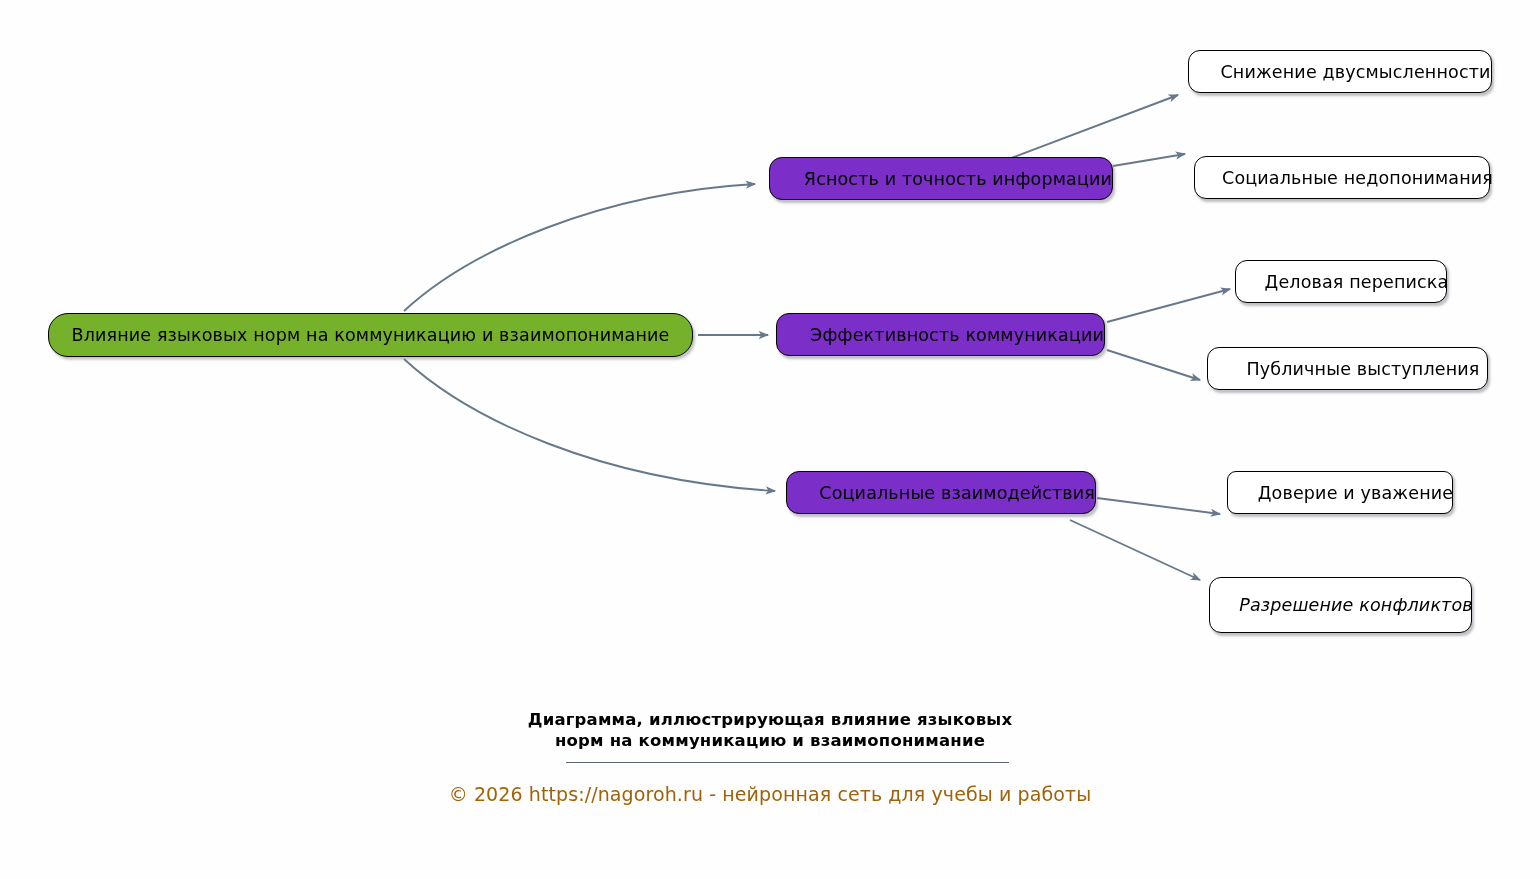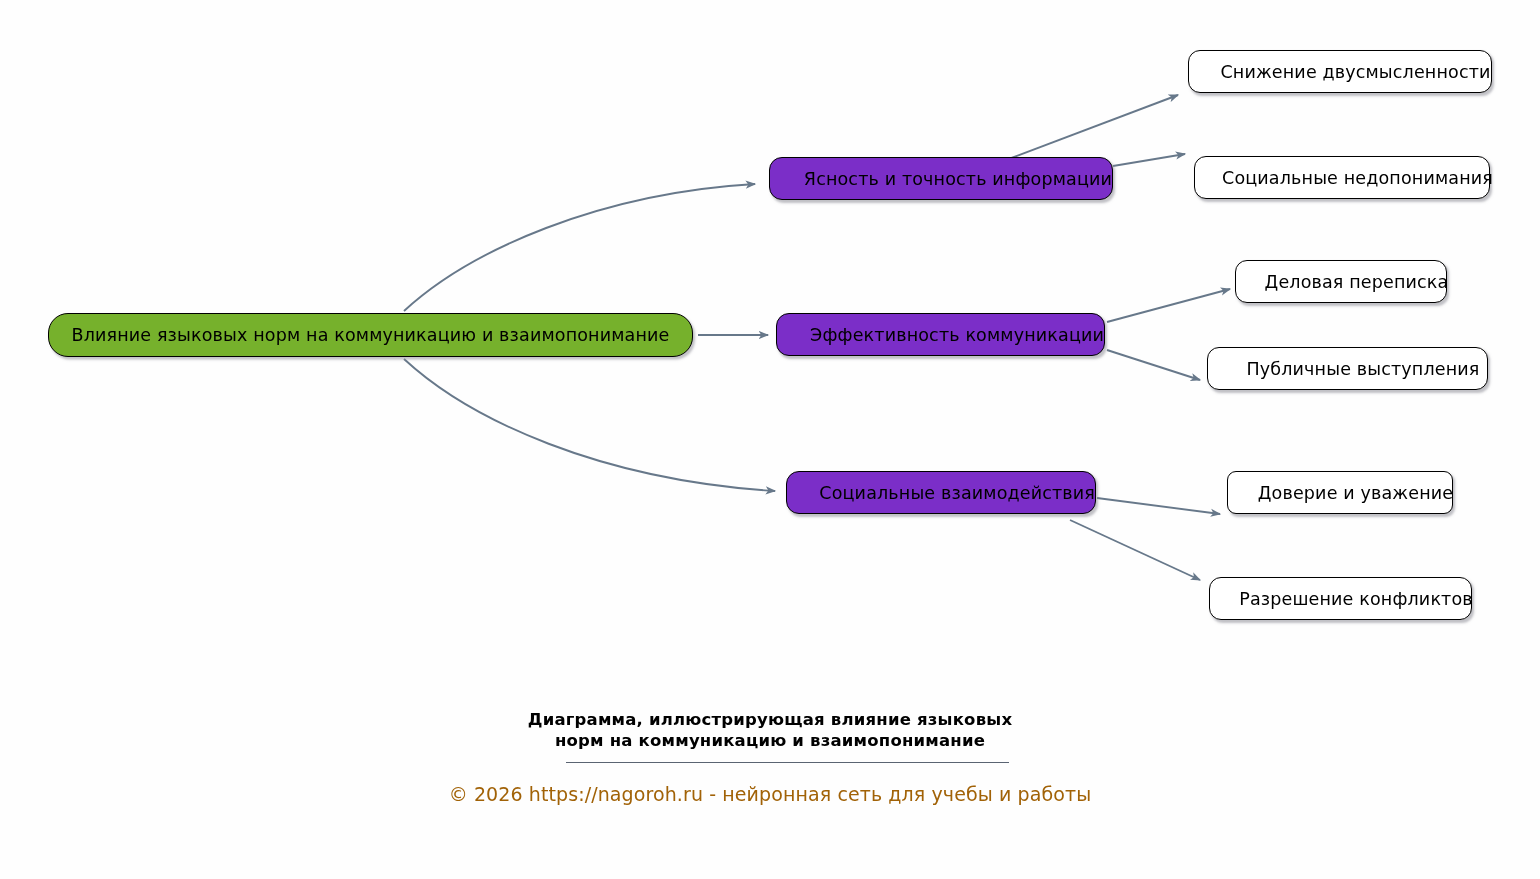--- a/index.html
+++ b/index.html
@@ -133,21 +133,21 @@
   </div>
 
   <div class="node leaf" style="left:1207px; top:347px; width:281px; height:43px;">
     <span>Публичные выступления</span>
   </div>
 
   <div class="node leaf" style="left:1227px; top:471px; width:226px; height:43px;border-radius:9px;">
     <span>Доверие и уважение</span>
   </div>
 
-  <div class="node leaf" style="left:1209px; top:577px; width:263px; height:43px;">
+  <div class="node leaf" style="left:1209px; top:577px; width:263px; height:56px;font-style:italic;">
     <span>Разрешение конфликтов</span>
   </div>
 
   <div class="caption" style="top:709px;">
     <span>Диаграмма, иллюстрирующая влияние языковых</span>
     <span class="caption-line2">норм на коммуникацию и взаимопонимание</span>
   </div>
 
   <div class="divider" style="left:566px; top:762px; width:443px;"></div>
 

